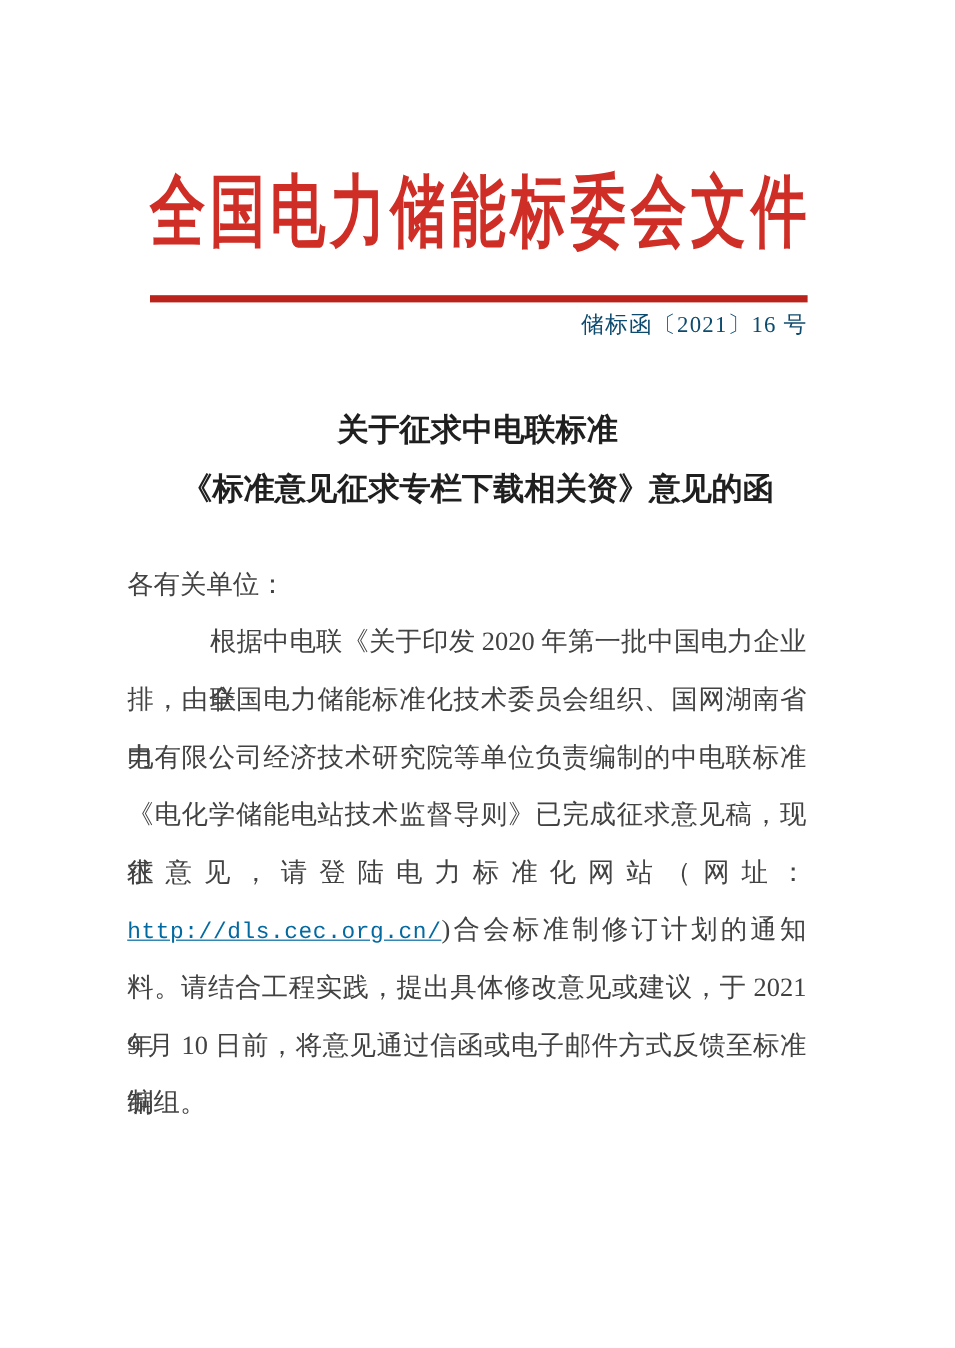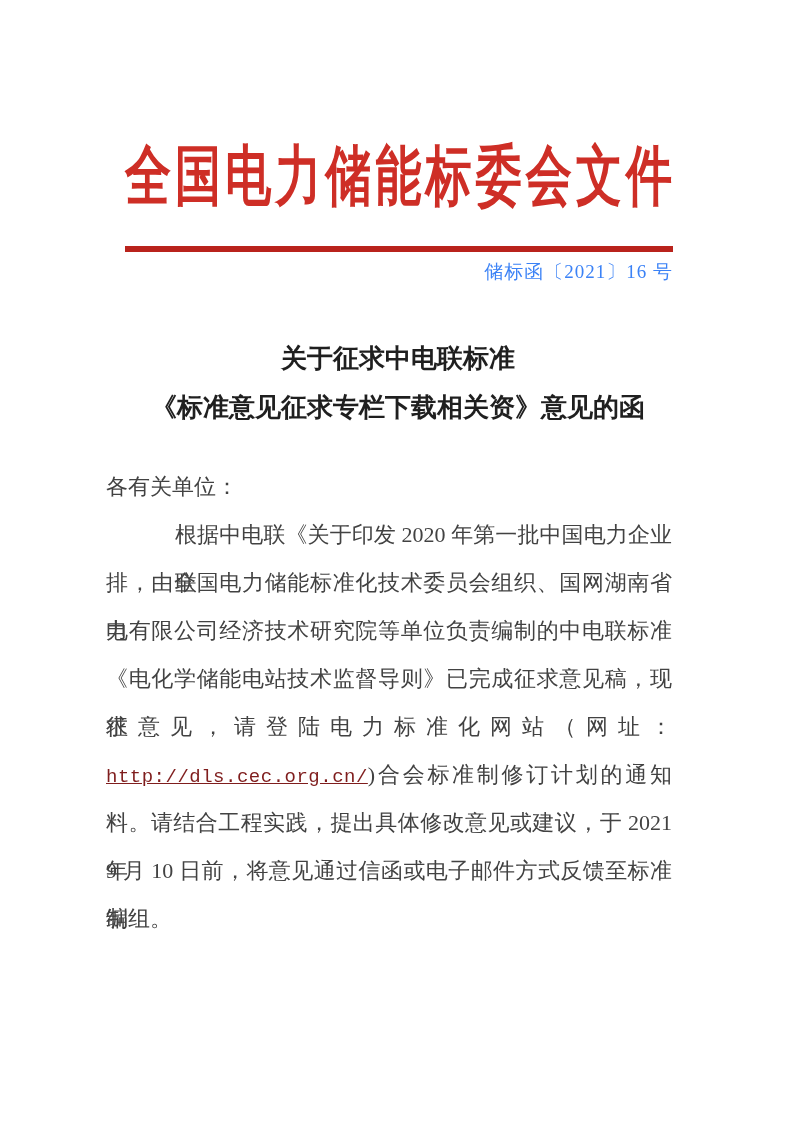--- a/index.html
+++ b/index.html
@@ -20,38 +20,38 @@
     transform:scaleY(1.42); transform-origin:50% 50%;
     white-space:nowrap;
   }
   .red-rule {
     position:absolute; top:246px; left:125px; width:548px; height:6px;
     background:#b9231c;
   }
   .doc-no {
     position:absolute; top:259px; left:125px; width:548px;
     text-align:right; font-size:19px; line-height:26px;
-    color:#3b82f6; letter-spacing:1px;
+    color:#0c4a6e; letter-spacing:1px;
   }
   
   .subject {
     position:absolute; top:334px; left:0; width:796px;
     text-align:center; font-weight:bold; color:#1f1f1f;
     font-size:26px; line-height:49px;
   }
   
   .body {
     position:absolute; top:463px; left:106px; width:566px;
     font-size:22px; line-height:48px; color:#424242;
   }
   .bl { height:48px; text-align:justify; text-align-last:justify; }
   .bl.left { text-align:right; text-align-last:left; }
   .bl.indent { padding-left:69px; }
   .url {
-    color:#7f1d1d; text-decoration:underline;
+    color:#0369a1; text-decoration:underline;
     font-family:"Liberation Mono","DejaVu Sans Mono",monospace;
     font-size:19px; letter-spacing:0.5px;
   }
   
   .edge {
     position:absolute; top:0; left:786px; width:6px; height:1123px;
     background:#2f2f2f;
   }
 </style>
 </head>

